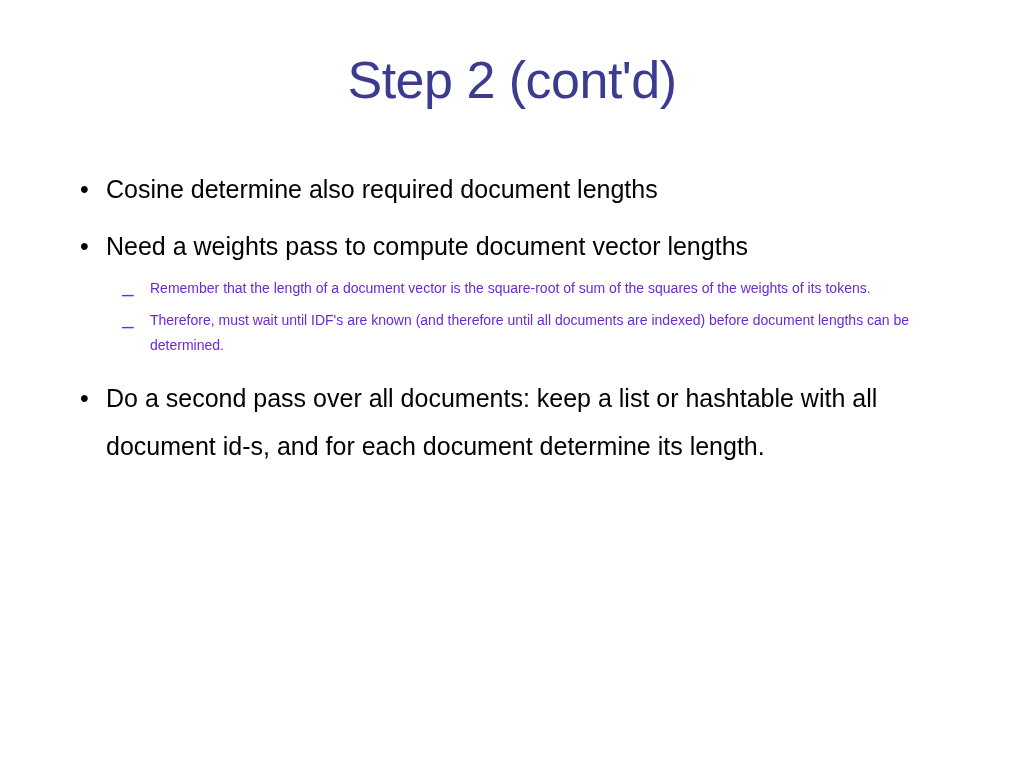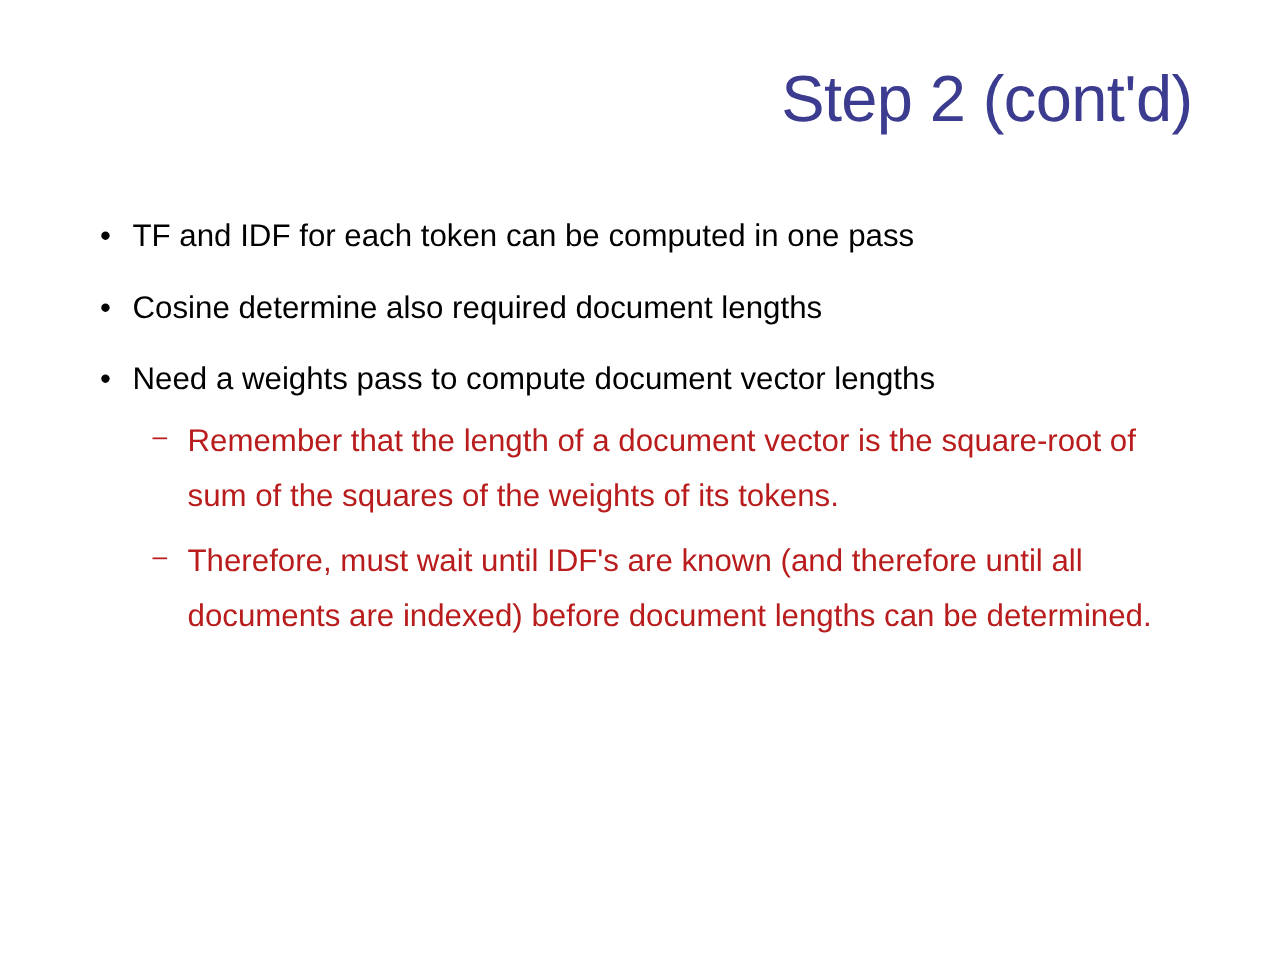--- a/index.html
+++ b/index.html
@@ -17,21 +17,21 @@
       position: relative;
     }
     .slide {
       width: 100%;
       height: 100%;
       padding: 50px 70px 40px 70px;
     }
     .title {
       font-size: 52px;
       color: #3b3b8f;
-      text-align: right;
+      text-align: center;
       font-weight: normal;
       margin-bottom: 60px;
       letter-spacing: -0.5px;
     }
     .bullet-list {
       list-style: none;
     }
     .bullet-item {
       font-size: 25px;
       color: #000000;
@@ -45,22 +45,22 @@
       position: absolute;
       left: 10px;
       top: 0;
       font-size: 25px;
     }
     .sub-list {
       list-style: none;
       margin-top: 10px;
     }
     .sub-item {
-      font-size: 25px;
-      color: #b91c1c;
+      font-size: 14px;
+      color: #6d28d9;
       line-height: 1.75;
       margin-bottom: 8px;
       padding-left: 44px;
       position: relative;
     }
     .sub-item::before {
       content: "–";
       position: absolute;
       left: 16px;
       top: 0;
@@ -75,30 +75,30 @@
     }
   </style>
 </head>
 <body>
 
 <div class="slide">
   <h1 class="title">Step 2 (cont'd)</h1>
 
   <ul class="bullet-list">
     <li class="bullet-item">
-      <span>TF and IDF for each token can be computed in one pass</span>
-    </li>
-    <li class="bullet-item">
       <span>Cosine determine also required document lengths</span>
     </li>
     <li class="bullet-item bullet-item-3">
       <span>Need a weights pass to compute document vector lengths</span>
       <ul class="sub-list">
         <li class="sub-item">
           <span>Remember that the length of a document vector is the square-root of sum of the squares of the weights of its tokens.</span>
         </li>
         <li class="sub-item">
           <span>Therefore, must wait until IDF's are known (and therefore until all documents are indexed) before document lengths can be determined.</span>
         </li>
       </ul>
     </li>
+    <li class="bullet-item bullet-item-4">
+      <span>Do a second pass over all documents: keep a list or hashtable with all document id-s, and for each document determine its length.</span>
+    </li>
   </ul>
 </div>
 
 </body></html>

